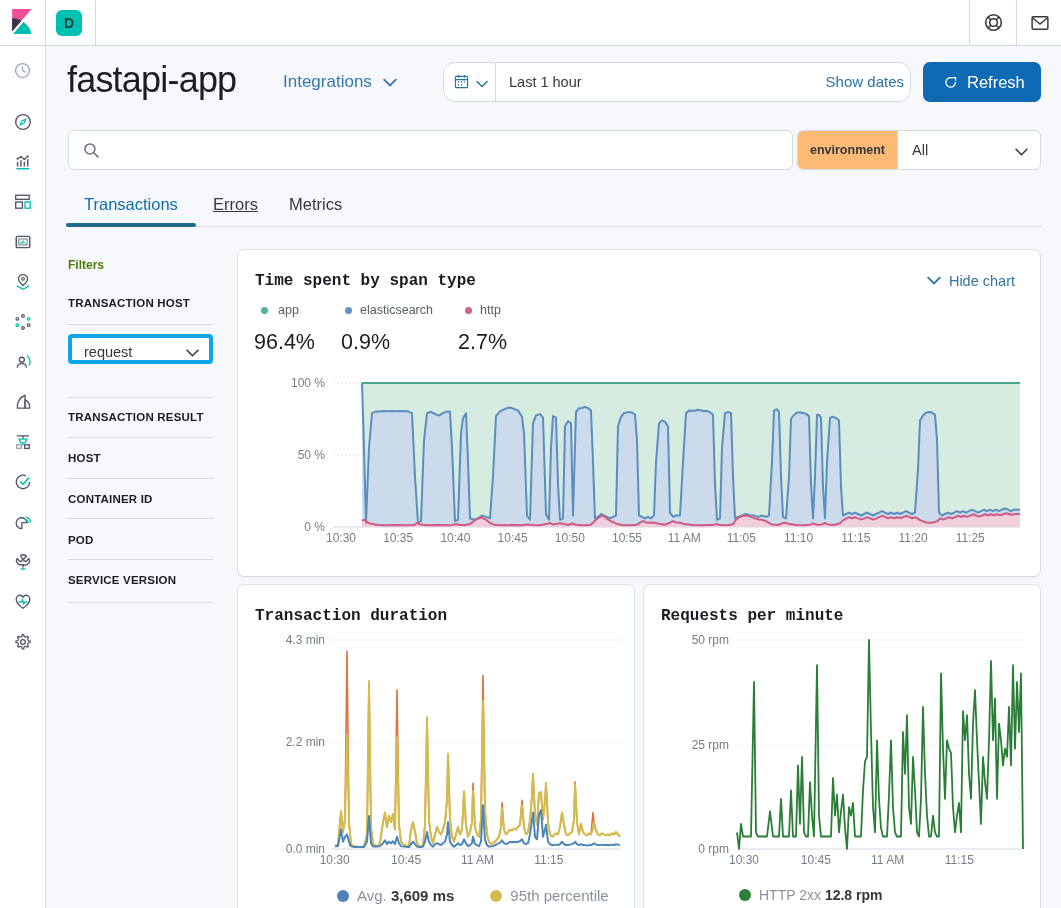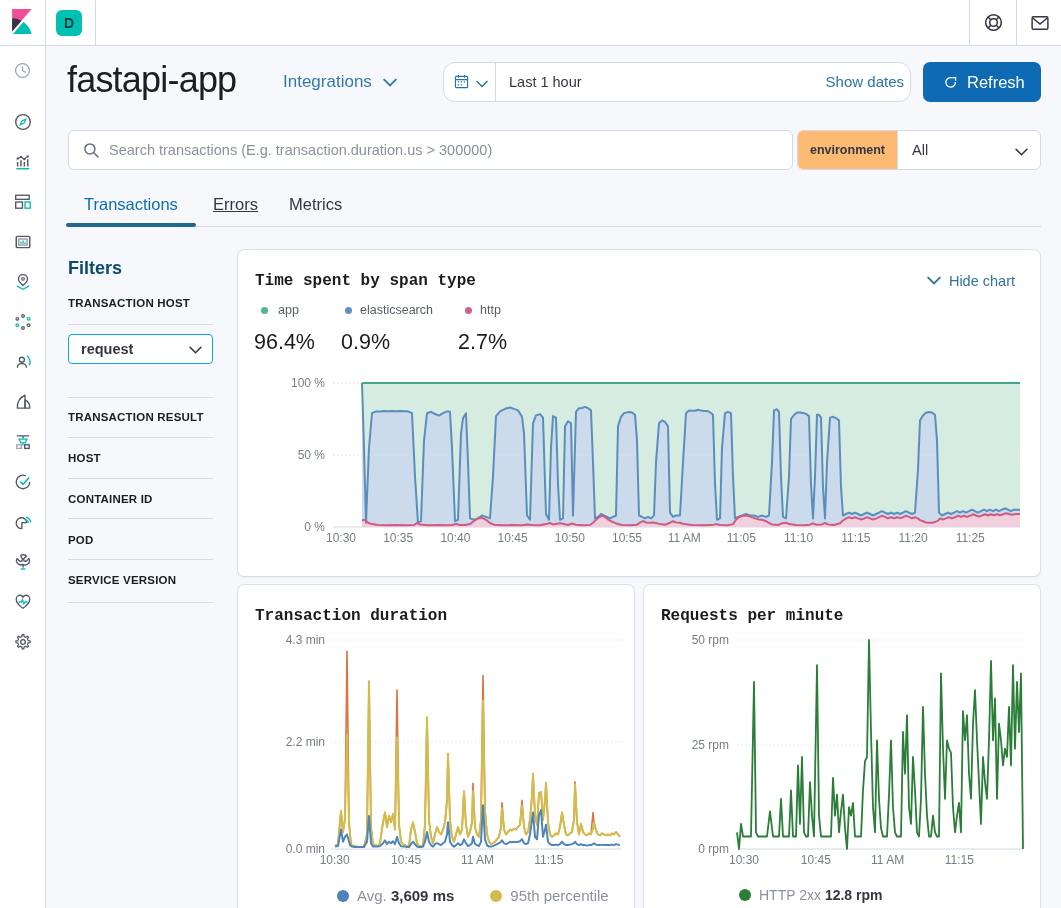--- a/index.html
+++ b/index.html
@@ -20,21 +20,21 @@
 .dp-text { position:absolute; left:65px; top:0; line-height:38px; font-size:14.5px; color:#343741; }
 .dp-show { position:absolute; right:6px; top:0; line-height:38px; font-size:15px; color:#2a74a8; }
 .refresh { position:absolute; left:923px; top:62px; width:118px; height:40px; background:#0e6ab2; border-radius:7px; color:#fff; font-size:16.5px; line-height:40px; }
 .search { position:absolute; left:68px; top:130px; width:725px; height:40px; background:#fff; border:1px solid #d3dae6; border-radius:6px; }
 .search .ph { position:absolute; left:40px; top:0; line-height:38px; font-size:14.5px; color:#8b919e; }
 .envgrp { position:absolute; left:797px; top:130px; width:244px; height:40px; background:#fff; border:1px solid #d3dae6; border-radius:6px; overflow:hidden; }
 .envlbl { position:absolute; left:0; top:0; width:100px; height:38px; background:#fdba74; border-right:1px solid #d3dae6; font-size:12.5px; font-weight:600; color:#343741; text-align:center; line-height:38px; }
 .envall { position:absolute; left:114px; top:0; line-height:38px; font-size:14.5px; color:#343741; }
 .flabel { font-size:11.5px; font-weight:700; color:#1a1c21; letter-spacing:0.2px; }
 .fhr { height:1px; background:#d3dae6; }
-.fselect { width:145px; height:30px; background:#fff; border:1px solid #0ea5e9; border-radius:4px; position:relative;font-weight:bold; }
+.fselect { width:145px; height:30px; background:#fff; border:4px solid #0ea5e9; border-radius:4px; position:relative; }
 .fselect span { position:absolute; left:12px; top:0; line-height:28px; font-size:14.5px; color:#343741; }
 .panel { position:absolute; background:#fff; border-radius:6px; box-shadow:0 0 0 1px rgba(152,162,179,0.28), 0 2px 3px rgba(0,0,0,0.04); }
 .p-title { position:absolute; left:17px; top:22px; font-size:16px; font-weight:700; color:#1a1c21;font-family:Liberation Mono, monospace; }
 .hidechart { position:absolute; right:25px; top:23px; font-size:14.5px; color:#31749f; }
 .legend1 { position:absolute; left:17px; top:53px; font-size:12.5px; color:#555d66; }
 .dot { display:inline-block; width:7px; height:7px; border-radius:50%; margin-right:9px; }
 .pcts { position:absolute; left:16px; top:80px; font-size:21.5px; font-weight:500; color:#1a1c21; }
 .axis { font-size:12px; fill:#767d87; }
 .blegend { position:absolute; font-size:15px; color:#8b919e; }
 .blegend b { color:#343741; font-weight:700; }
@@ -172,38 +172,37 @@
     <path d="M10.0 2.8 H13.4 V6.2" stroke-linejoin="miter"></path>
   </svg>
     <span style="position:absolute;left:44px;top:0;width:74px;text-align:left">Refresh</span>
 </div>
 
 <div class="search">
   <svg style="position:absolute;left:14px;top:11px" width="17" height="17" viewBox="0 0 16 16" fill="none" stroke="#69707d" stroke-width="1.4">
     <circle cx="6.5" cy="6.5" r="4.7"></circle>
       <path d="M10.2 10.2 L14 14" stroke-linecap="round"></path>
   </svg>
-  <div class="ph">Search transactions (E.g. transaction.duration.us &gt; 300000)</div>
 </div>
 <div class="envgrp">
   <div class="envlbl">environment</div>
   <div class="envall">All</div>
   <svg style="position:absolute;right:12px;top:17px" width="13" height="8" viewBox="0 0 12 7" fill="none" stroke="#343741" stroke-width="1.5" stroke-linecap="round">
       <path d="M1 1 L6 6 L11 1"></path>
     </svg>
 </div>
 
 <span style="position:absolute;left:84px;top:195px;font-size:16.5px;font-weight:500;color:#0d6fad">Transactions</span>
 <span style="position:absolute;left:213px;top:195px;font-size:16.5px;color:#343741;text-decoration:underline">Errors</span>
 <span style="position:absolute;left:289px;top:195px;font-size:16.5px;color:#343741">Metrics</span>
 <div style="position:absolute;left:196px;top:226px;width:845px;height:1px;background:#d3dae6"></div>
 <div style="position:absolute;left:66px;top:223px;width:130px;height:4px;background:#20688c;border-radius:2px"></div>
 
 <div style="position:absolute;left:68px;top:0;width:145px;">
-  <div style="position:absolute;left:0;top:258px;font-size:18px;font-weight:600;color:#0c4a6e">Filters</div>
+  <div style="position:absolute;left:0;top:258px;font-size:12px;font-weight:600;color:#4d7c0f">Filters</div>
   <div class="flabel" style="position:absolute;left:0;top:297px">TRANSACTION HOST</div>
   <div class="fhr" style="position:absolute;left:0;top:324px;width:145px"></div>
   <div class="fselect" style="position:absolute;left:0;top:334px">
     <span>request</span>
     <svg style="position:absolute;right:10px;top:11px" width="13" height="8" viewBox="0 0 12 7" fill="none" stroke="#343741" stroke-width="1.5" stroke-linecap="round">
         <path d="M1 1 L6 6 L11 1"></path>
       </svg>
   </div>
   <div class="fhr" style="position:absolute;left:0;top:397px;width:145px"></div>
   <div class="flabel" style="position:absolute;left:0;top:411px">TRANSACTION RESULT</div>

